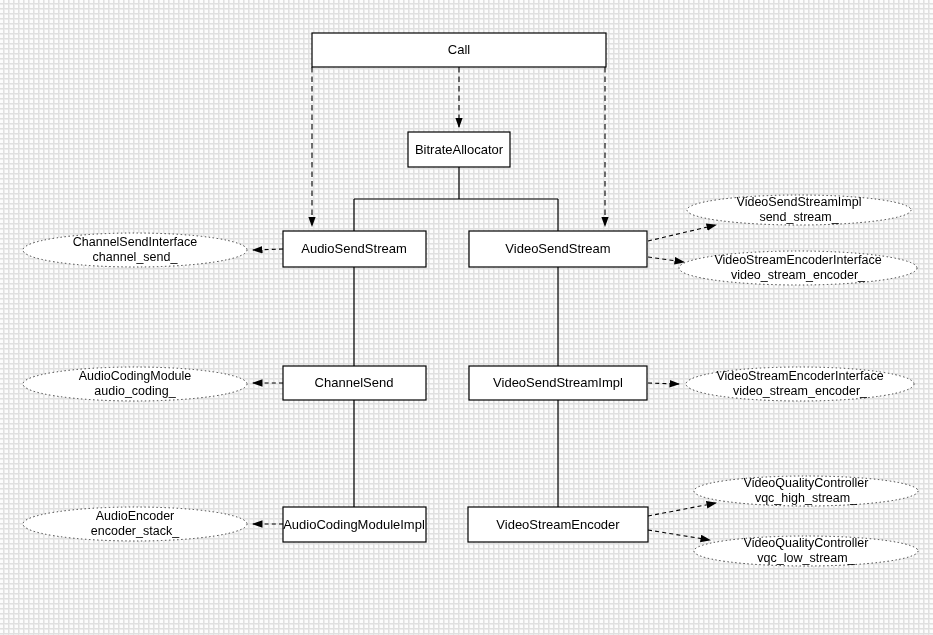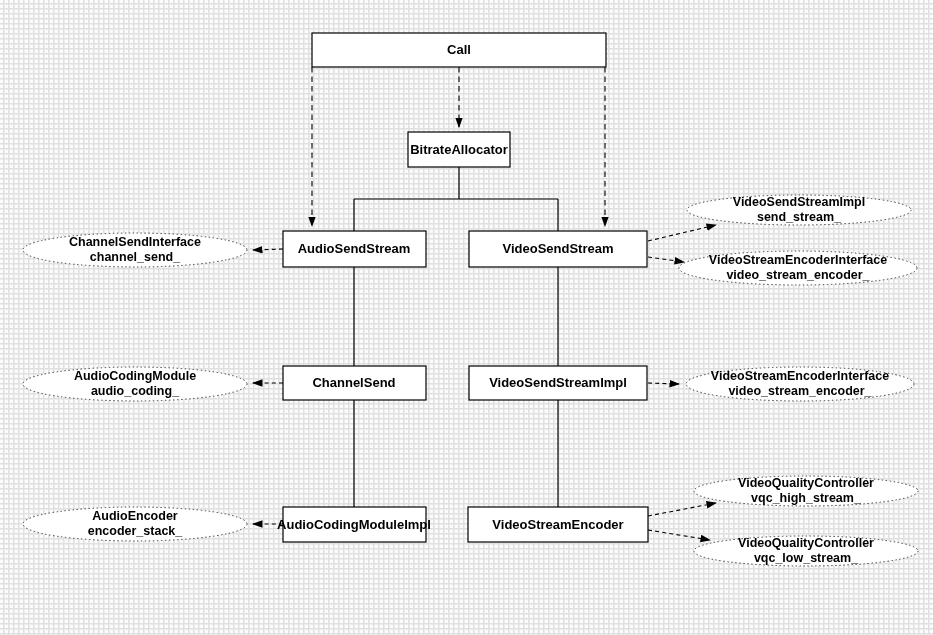--- a/index.html
+++ b/index.html
@@ -16,21 +16,20 @@
     height: 635px;
     overflow: hidden;
     background-color: #fcfcfc;
     background-image:
       linear-gradient(to right, #e0e0e0 1px, transparent 1px),
       linear-gradient(to bottom, #e0e0e0 1px, transparent 1px),
       linear-gradient(to right, #ececec 1px, transparent 1px),
       linear-gradient(to bottom, #ececec 1px, transparent 1px);
     background-size: 5px 5px, 5px 5px, 5px 5px, 5px 5px;
     background-position: 3px 3px, 3px 3px, 4px 4px, 4px 4px;
-    font-weight: bold;
   }
   svg.diagram {
     position: absolute;
     left: 0;
     top: 0;
   }
   .node-rect {
     fill: #ffffff;
     stroke: #000000;
     stroke-width: 1.2;

